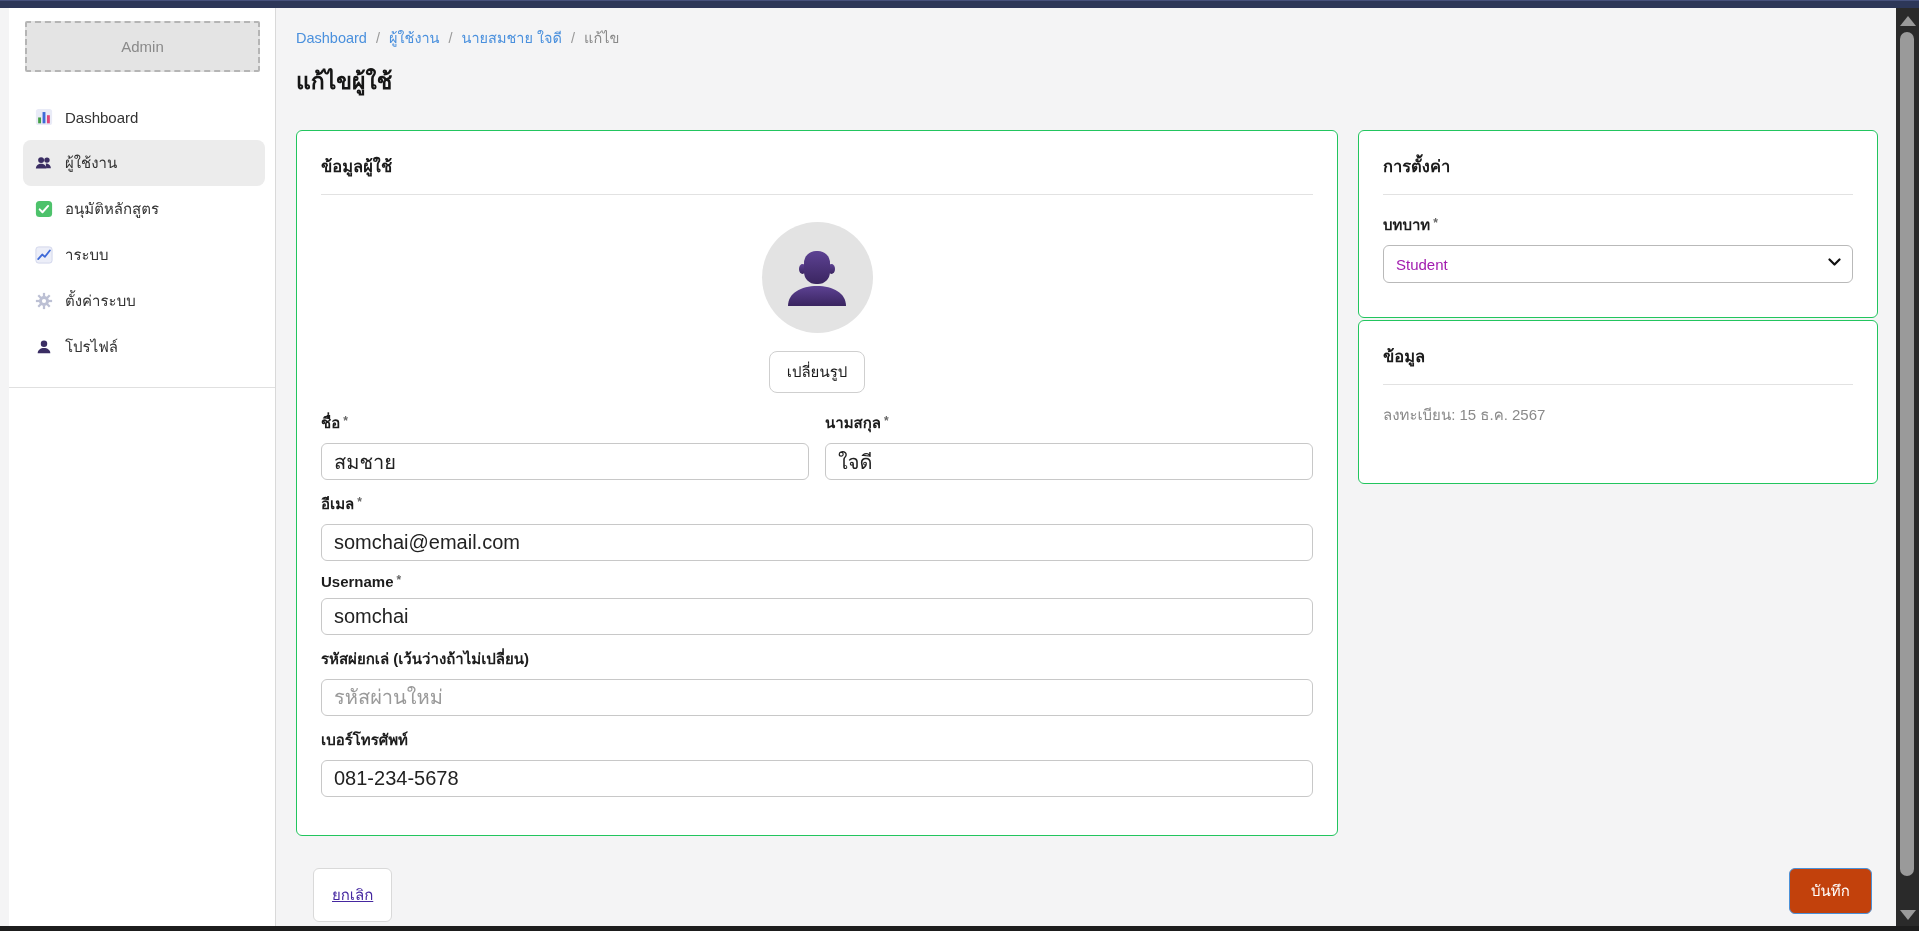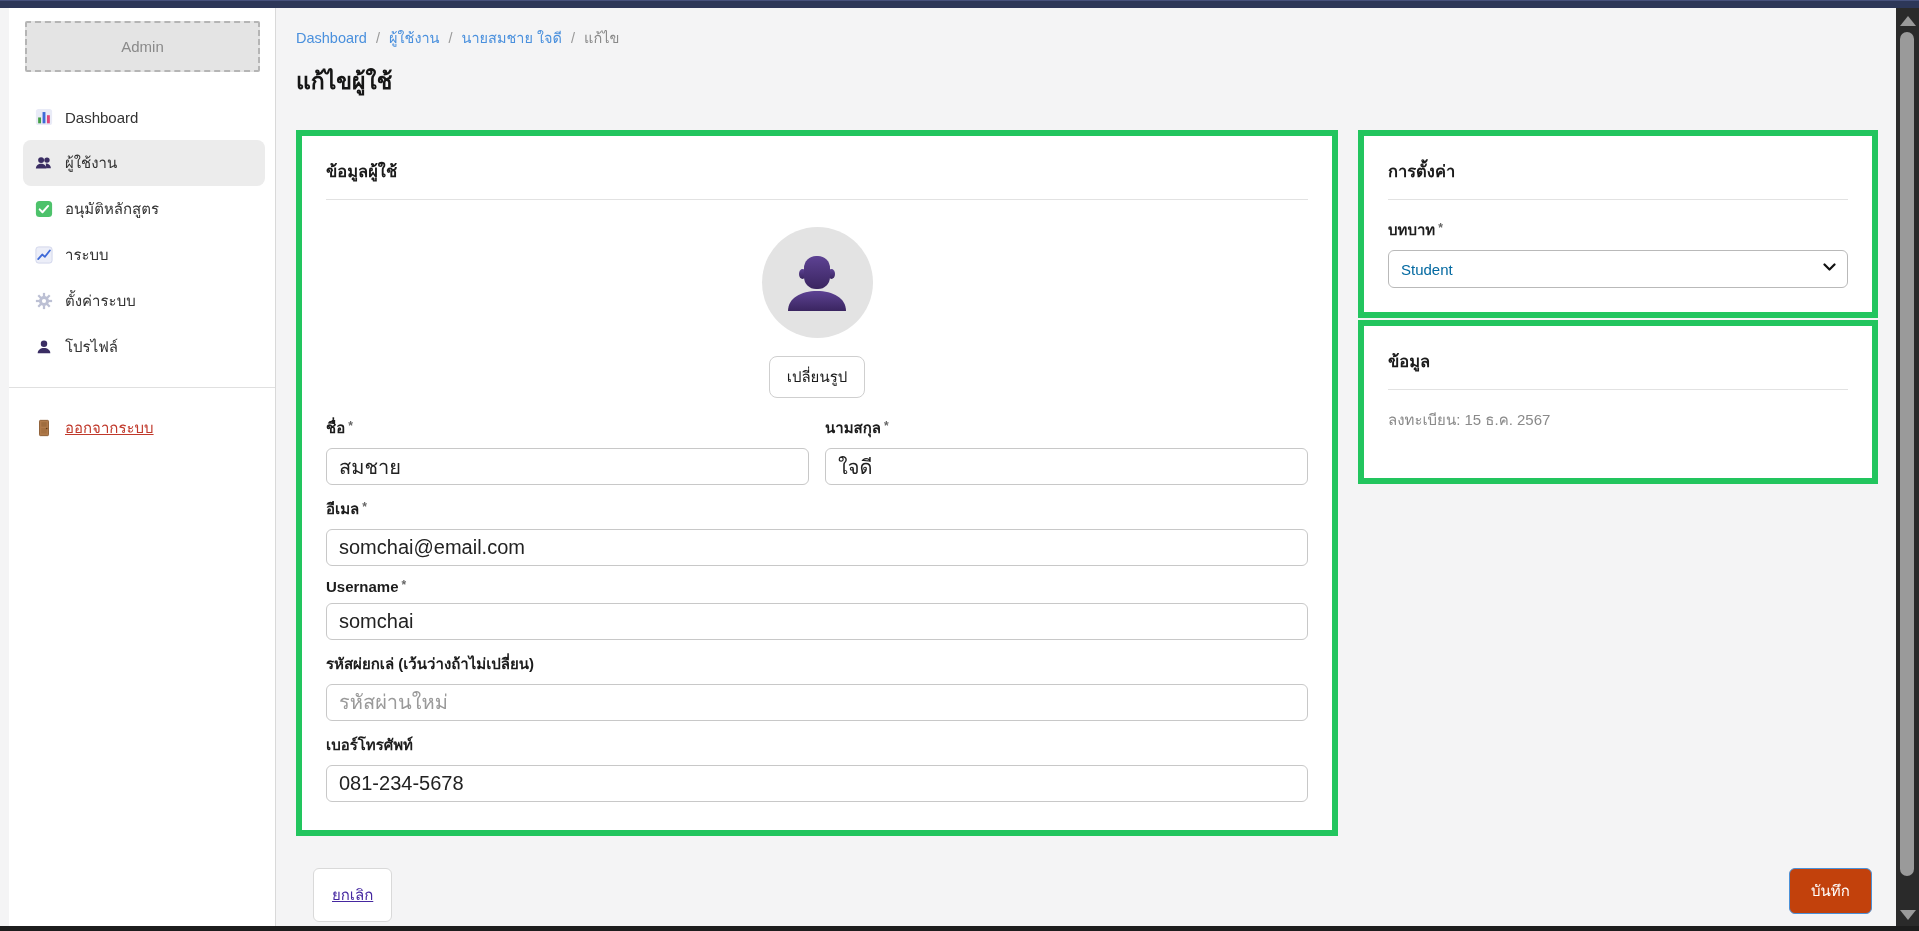--- a/index.html
+++ b/index.html
@@ -39,21 +39,21 @@
   .side-divider { border:none; border-top:1px solid #e0e0e0; margin:17px 0; }
   .logout-item { color:#c0392b; }
   .logout-item .lbl { text-decoration:underline; }
   
   .main { position:absolute; top:8px; left:268px; right:23px; bottom:5px; }
   .breadcrumb { position:absolute; left:28px; top:18px; display:flex; gap:9px; font-size:14.5px; align-items:center; }
   .breadcrumb a { color:#4a90dd; text-decoration:none; cursor:pointer; }
   .breadcrumb .sep { color:#9a9a9a; }
   .breadcrumb .current { color:#8a8a8a; }
   .page-title { position:absolute; left:28px; top:55px; font-size:23px; font-weight:bold; color:#161616; }
-  .card { background:#fff; border:6px solid #22c55e; border-radius:0; }
+  .card { background:#fff; border:1px solid #22c55e; border-radius:6px; }
   .card-main { position:absolute; left:28px; top:122px; width:1042px; height:706px; }
   .card-settings { position:absolute; left:1090px; top:122px; width:520px; height:188px; }
   .card-info { position:absolute; left:1090px; top:312px; width:520px; height:164px; }
   .card-head { padding:22px 24px 0; font-size:16.5px; font-weight:bold; color:#1b1b1b; }
   .card-rule { border:none; border-top:1px solid #e2e2e2; margin:15px 24px 0; }
   
   .avatar-wrap { text-align:center; margin-top:27px; }
   .avatar { width:111px; height:111px; border-radius:50%; background:#e3e3e3; display:inline-flex; align-items:flex-end; justify-content:center; overflow:hidden; }
   .change-photo-wrap { text-align:center; margin-top:14px; }
   .btn-change {
@@ -71,21 +71,21 @@
     width:100%; height:37px; border:1px solid #c8c8c8; border-radius:6px;
     padding:14px 12px; font-size:20px; color:#222; background:#fff;
     font-family:"Liberation Sans", sans-serif;
   }
   .finput::placeholder { color:#9a9a9a; }
   
   .panel-body { padding:18px 24px 0; }
   .select-wrap { position:relative; }
   .fselect {
     width:100%; height:38px; border:1px solid #b9b9b9; border-radius:6px;
-    padding:0 34px 0 12px; font-size:15px; color:#0369a1; background:#fff;
+    padding:0 34px 0 12px; font-size:15px; color:#a21caf; background:#fff;
     appearance:none; -webkit-appearance:none; cursor:pointer;
     font-family:"Liberation Sans", sans-serif;
   }
   .select-chevron { position:absolute; right:12px; top:13px; pointer-events:none; display:flex; }
   .muted-text { font-size:15px; color:#8a8a8a; }
   
   .btn-cancel {
     position:absolute; left:30px; top:860px;
     background:#fff; border:1px solid #d9d9d9; border-radius:6px;
     padding:14px 18px; font-size:15px; cursor:pointer;
@@ -190,31 +190,20 @@
         <svg viewBox="0 0 20 20" width="18" height="18" fill="#3a2d63">
             <circle cx="10" cy="6.3" r="3.6"></circle>
             <path d="M3 17c0-3.6 3.1-5.8 7-5.8s7 2.2 7 5.8z"></path>
           </svg>
       </span>
       <span class="lbl">โปรไฟล์</span>
     </div>
 
     <hr class="side-divider">
 
-    <div class="menu-item logout-item">
-      <span class="mi">
-        <svg viewBox="0 0 20 20" width="18" height="18">
-            <rect x="5" y="1.5" width="10" height="17" rx="1" fill="#b07a4a" stroke="#8a5a30" stroke-width="1"></rect>
-            <rect x="7" y="3.5" width="6" height="5" fill="#8a5a30" opacity="0.45"></rect>
-            <rect x="7" y="10" width="6" height="6" fill="#8a5a30" opacity="0.3"></rect>
-            <circle cx="13" cy="10.5" r="0.9" fill="#5d3a1a"></circle>
-          </svg>
-      </span>
-      <span class="lbl">ออกจากระบบ</span>
-    </div>
   </div>
 </div>
 
 <div class="main">
 
   <div class="breadcrumb">
     <a>Dashboard</a>
     <span class="sep">/</span>
     <a>ผู้ใช้งาน</a>
     <span class="sep">/</span>

